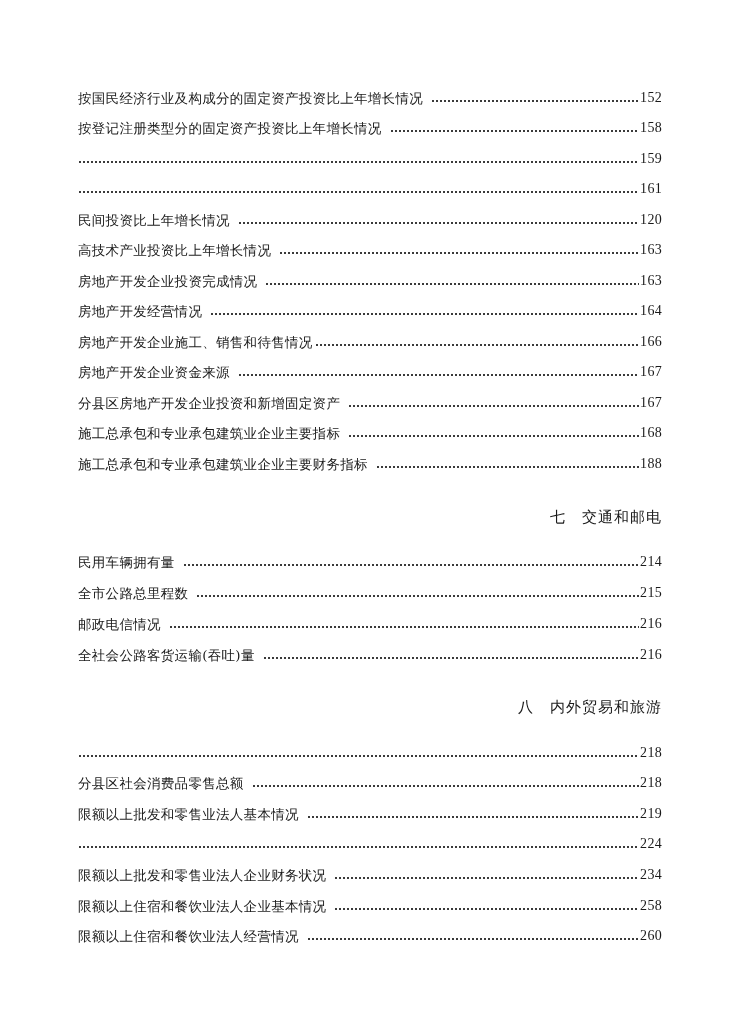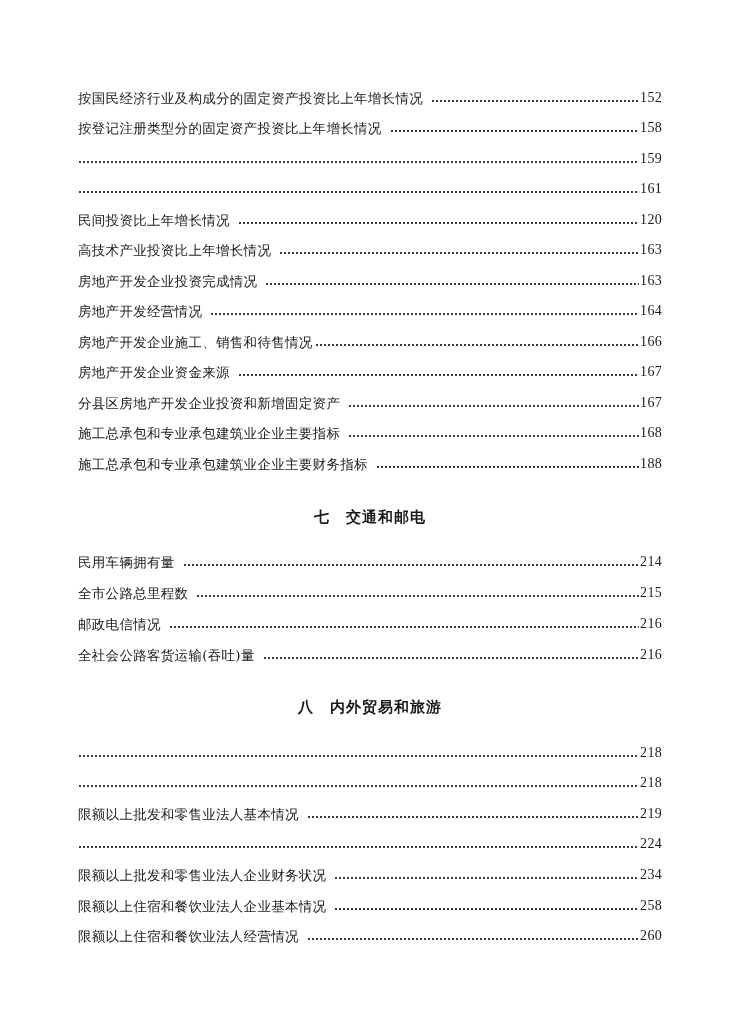--- a/index.html
+++ b/index.html
@@ -23,22 +23,22 @@
       position: absolute; left: 0; right: 0; bottom: 6px; height: 2px;
       background-image: radial-gradient(circle, #333 0.7px, transparent 0.9px);
       background-size: 4px 2px; background-repeat: repeat-x;
     }
     .entry .page-num {
       flex: 0 0 auto; font-family: "Liberation Serif", serif; font-size: 14px;
       padding-left: 1px;
     }
     .entry.tight .title { padding-right: 2px; }
     .section-heading {
-      position: absolute; left: 0; width: 584px; text-align: center;
-      font-size: 15px; font-weight: bold; letter-spacing: 1px;
+      position: absolute; left: 0; width: 584px; text-align: right;
+      font-size: 15px; font-weight: normal; letter-spacing: 1px;
       font-family: "DejaVu Sans", sans-serif;
     }
     .section-heading .num { margin-right: 16px; }
   </style>
 </head>
 <body>
 
 <div class="page">
 
   <div class="entry" style="top:88px">
@@ -132,20 +132,21 @@
 
   <div class="section-heading" style="top:698px">
     <span class="num">八</span><span>内外贸易和旅游</span>
   </div>
 
   <div class="entry" style="top:743px">
     <span class="leader"></span>
     <span class="page-num">218</span>
   </div>
   <div class="entry" style="top:773px">
+    <span class="title">分县区社会消费品零售总额</span>
     <span class="leader"></span>
     <span class="page-num">218</span>
   </div>
   <div class="entry" style="top:804px">
     <span class="title">限额以上批发和零售业法人基本情况</span>
     <span class="leader"></span>
     <span class="page-num">219</span>
   </div>
   <div class="entry" style="top:834px">
     <span class="leader"></span>

